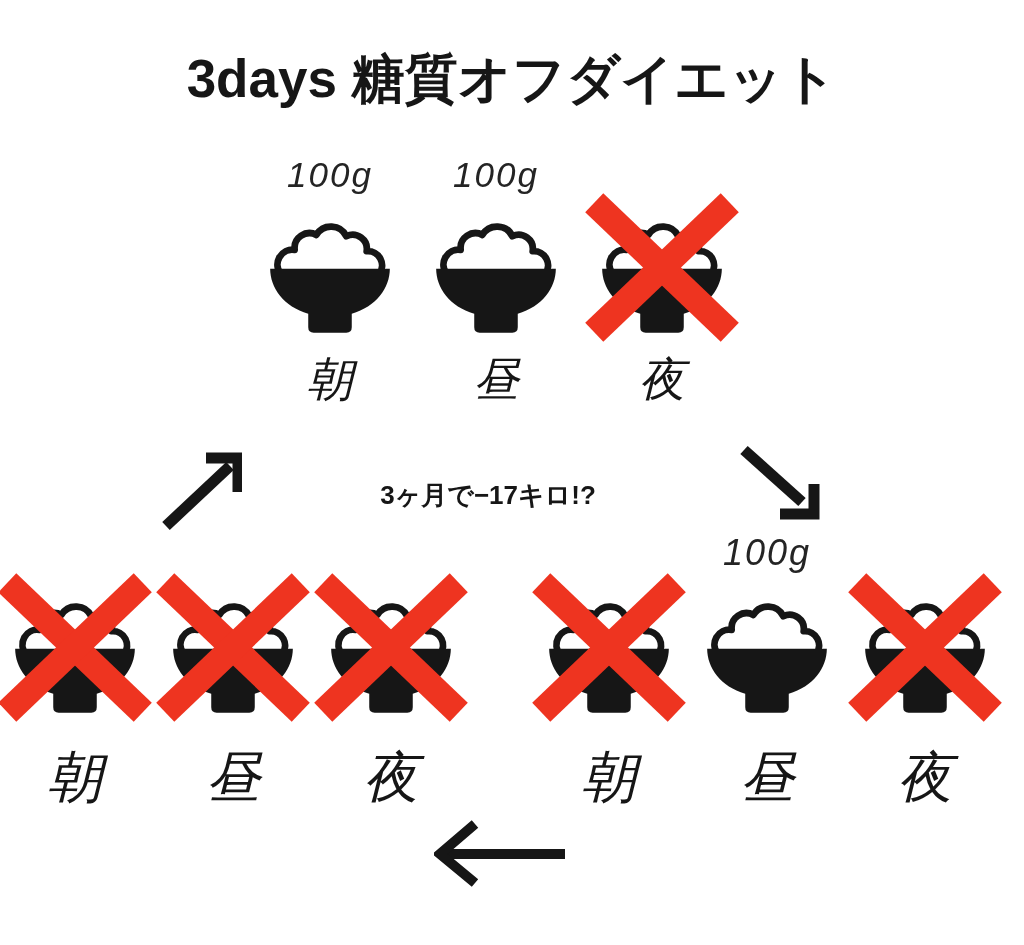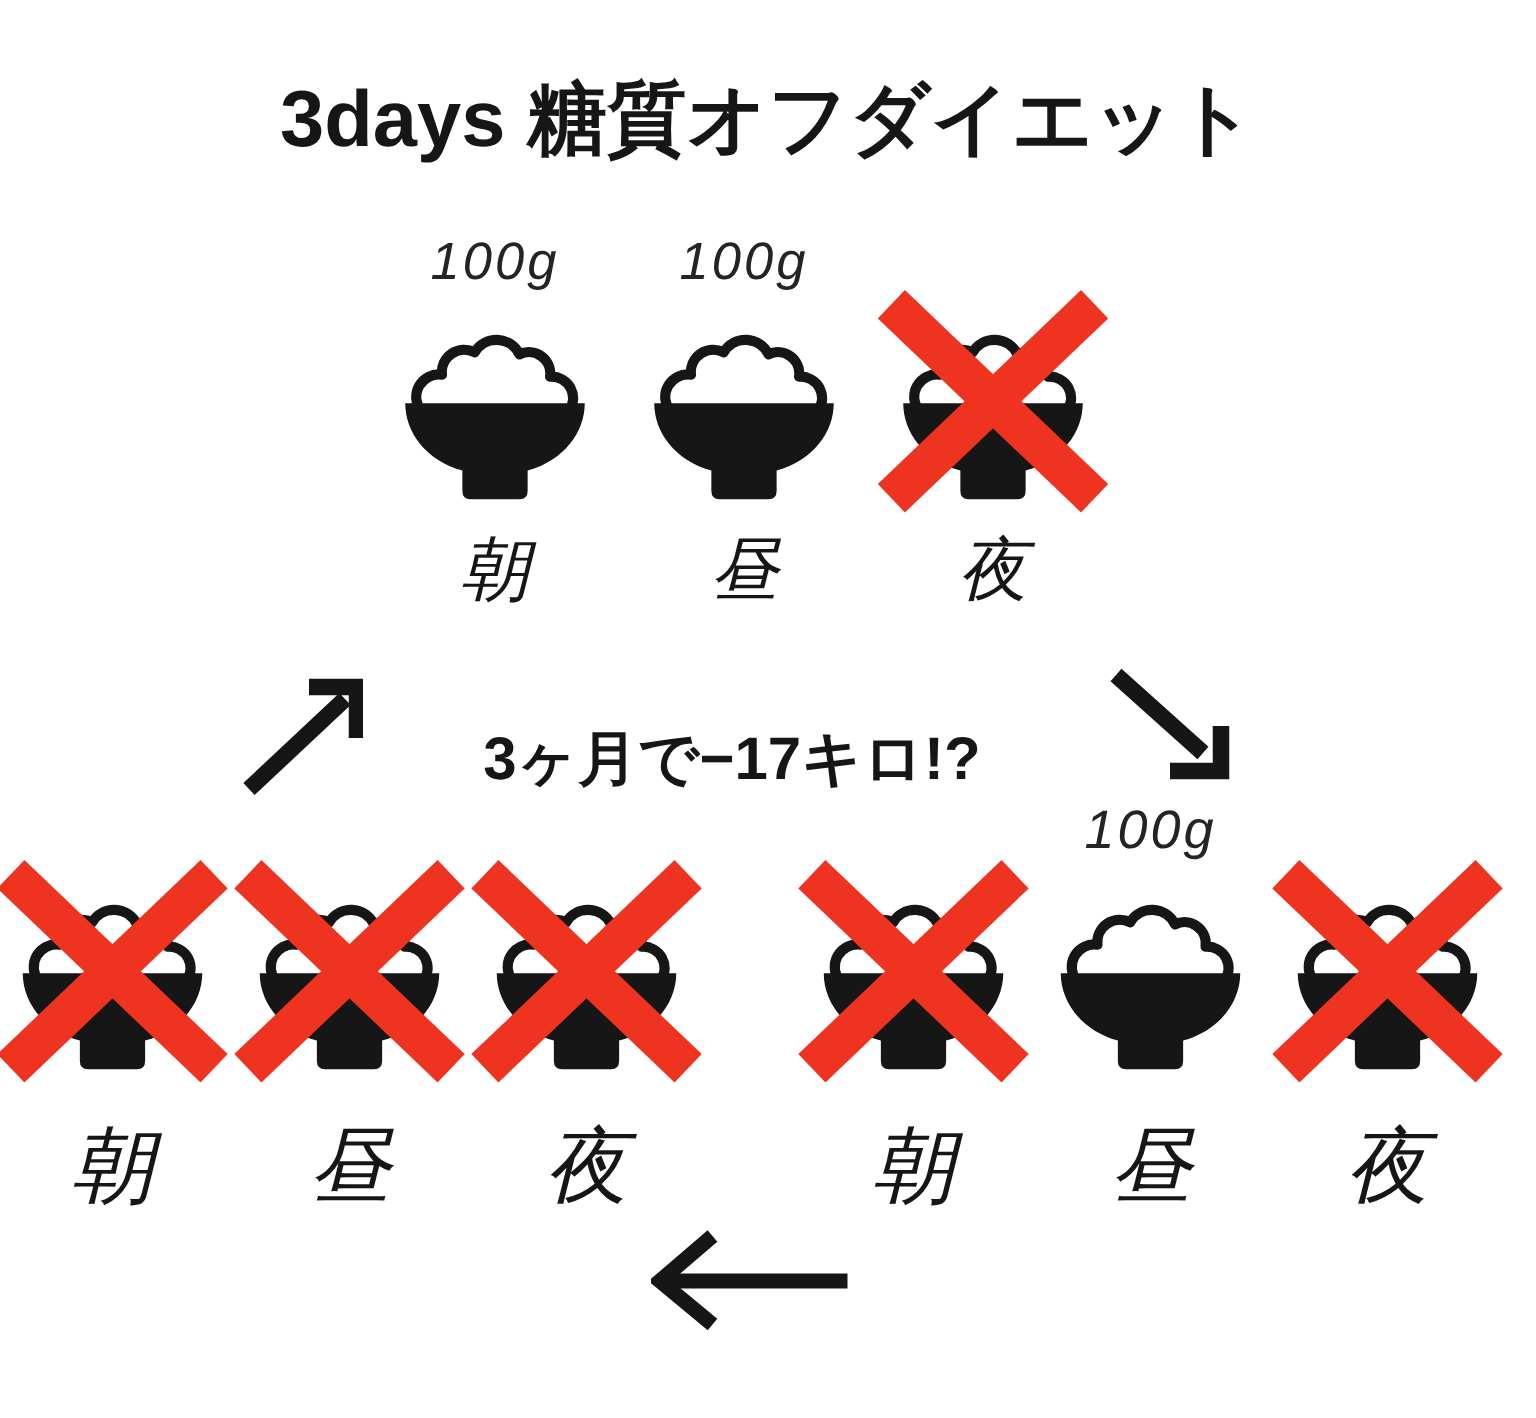--- a/index.html
+++ b/index.html
@@ -26,21 +26,21 @@
   .bowl-wrap{position:relative;width:136px;height:139px;}
   .bowl-svg{display:block;width:136px;height:139px;}
   .cloud{fill:#ffffff;stroke:var(--ink);stroke-width:5;stroke-linejoin:round;}
   .bowlbody{fill:var(--ink);}
   .cross-svg{position:absolute;left:-9px;top:-8px;width:154px;height:155px;pointer-events:none;}
   .cross-line{stroke:var(--red);stroke-width:17;stroke-linecap:butt;}
   .meal-label{margin-top:12px;font-size:46px;color:var(--ink);font-weight:400;}
   .row-bottom .meal-label{margin-top:24px;font-size:55px;}
   .cycle-note{
     position:absolute;left:288px;top:478px;width:400px;text-align:center;
-    font-size:40px;font-weight:bold;color:var(--ink);white-space:nowrap;
+    font-size:26px;font-weight:bold;color:var(--ink);white-space:nowrap;
   }
   .arrow{position:absolute;}
   #arrow-up-right{left:158px;top:448px;width:84px;height:84px;}
   #arrow-down-right{left:736px;top:442px;width:84px;height:84px;}
   #arrow-left{left:434px;top:820px;width:136px;height:68px;}
   .arrow-stroke{stroke:var(--ink);fill:none;stroke-width:11;stroke-linecap:butt;}
   .arrow-left-stroke{stroke-width:10;}
 </style>
 </head>
 <body>

